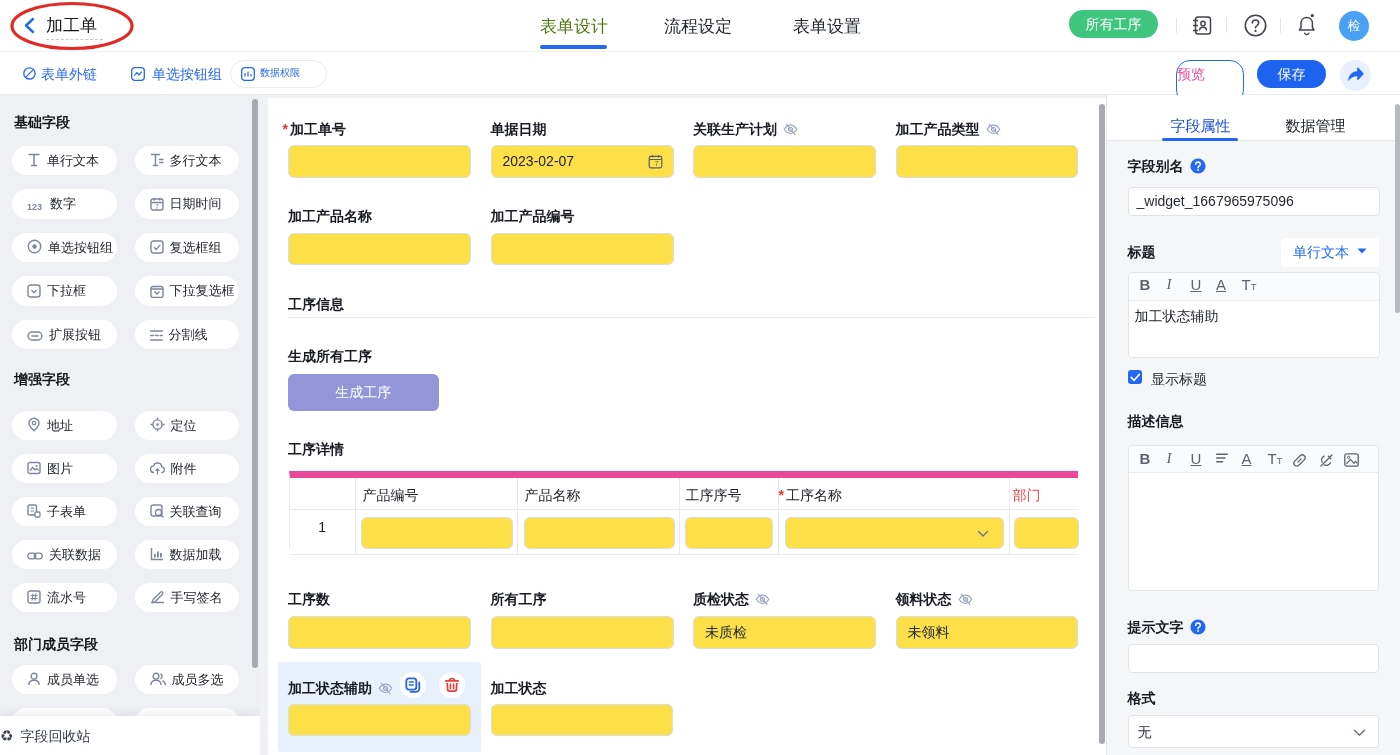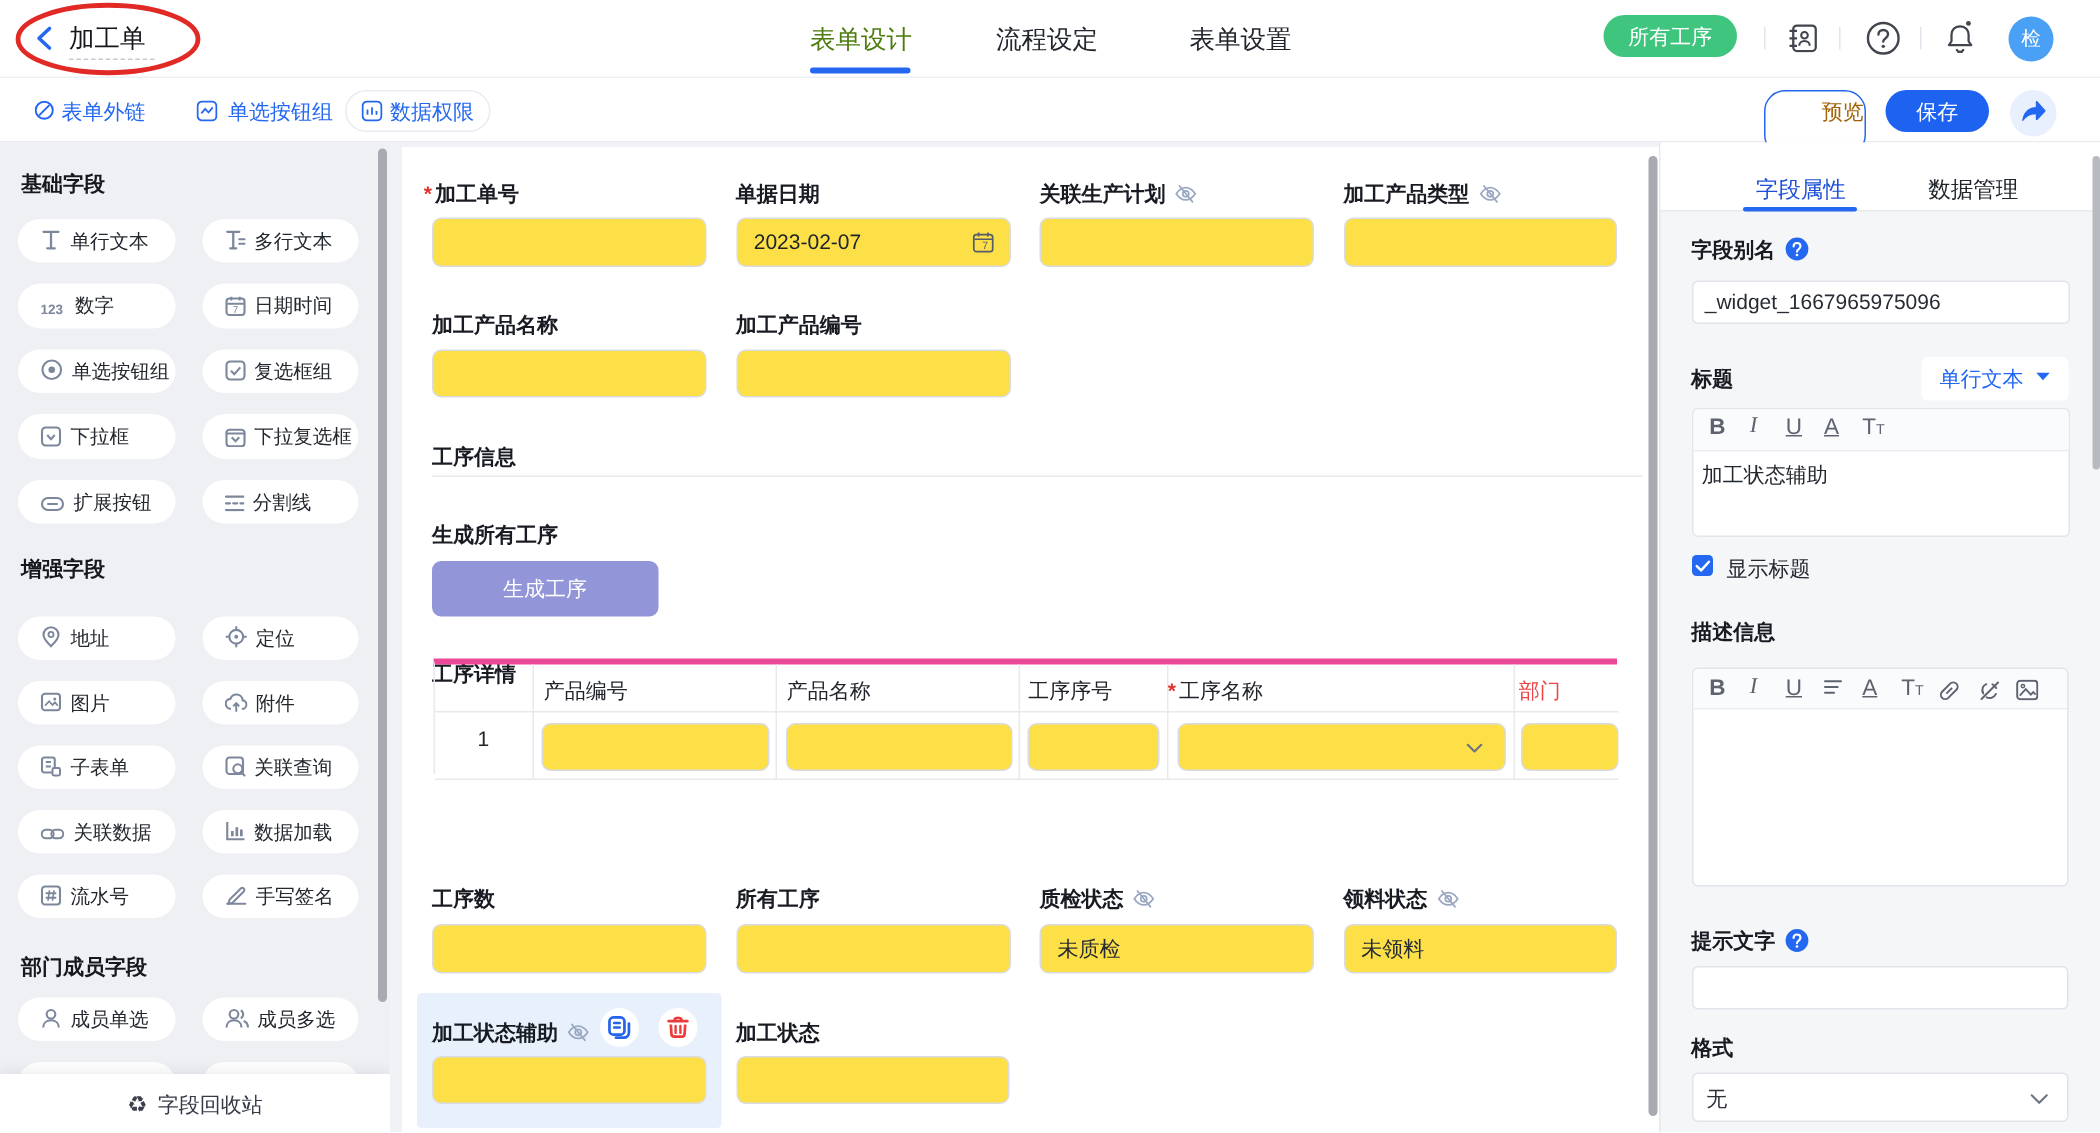--- a/index.html
+++ b/index.html
@@ -68,23 +68,23 @@
     <path d="M3.2 8.6 l2.6-3 2.2 2.4 2.8-3.4" fill="none" stroke="#2468f2" stroke-width="1.2"></path>
   </svg>
 <div class="a" style="left:152px;top:66px;font-size:14px;color:#2468f2">单选按钮组</div>
 <div class="a" style="left:229.5px;top:59.5px;width:97px;height:28.5px;border:1px solid #e8ebf1;border-radius:14.5px;background:#fff"></div>
 <svg class="a" style="left:241px;top:67px" width="14" height="14" viewBox="0 0 14 14">
     <rect x="0.7" y="0.7" width="12.6" height="12.6" rx="3" fill="none" stroke="#2468f2" stroke-width="1.3"></rect>
     <line x1="4" y1="6" x2="4" y2="9.5" stroke="#2468f2" stroke-width="1.2"></line>
     <line x1="7" y1="4.5" x2="7" y2="9.5" stroke="#2468f2" stroke-width="1.2"></line>
     <line x1="10" y1="7" x2="10" y2="9.5" stroke="#2468f2" stroke-width="1.2"></line>
   </svg>
-<div class="a" style="left:260px;top:66px;font-size:14px;color:#2468f2">数据权限</div>
-
-<div class="a" style="left:1176px;top:59.5px;width:67.5px;height:44px;border:1px solid #2468f2;border-radius:14px;color:#a16207;font-size:14px;text-align:right;line-height:26px;background:#fff">预览</div>
+<div class="a" style="left:260px;top:66px;font-size:10px;color:#2468f2">数据权限</div>
+
+<div class="a" style="left:1176px;top:59.5px;width:67.5px;height:44px;border:1px solid #2468f2;border-radius:14px;color:#ec4899;font-size:14px;text-align:left;line-height:26px;background:#fff">预览</div>
 <div class="a" style="left:1257px;top:59.5px;width:69px;height:28px;border-radius:14px;background:#1e63f0;color:#fff;font-size:14px;text-align:center;line-height:28px">保存</div>
 <div class="a" style="left:1339.5px;top:59.5px;width:31px;height:31px;border-radius:50%;background:#e8f0fd"></div>
 <svg class="a" style="left:1347px;top:67px" width="17" height="16" viewBox="0 0 17 16">
     <path d="M10.2 1.2 v3.1 C4.8 4.6 1.8 8.2 1.2 13.2 c-.1.6.2.8.6.3 c2.2-2.7 4.9-4.2 8.4-4.4 v3.2 c0 .8.6 1 1.2.5 l4.9-5.2 c.5-.5.5-1 0-1.5 L11.4.7 c-.6-.6-1.2-.3-1.2.5z" fill="#2468f2"></path>
   </svg>
 
 <div class="a" style="left:0;top:95px;width:260px;height:660px;background:#eef0f4;overflow:hidden">
  <div class="a" style="left:14px;top:19px;font-size:14px;font-weight:700;color:#16181c">基础字段</div>
  <div class="pill" style="left:12px;top:50.5px"><svg width="14" height="14" viewBox="0 0 14 14">
         <path d="M2 1.5 h10 M7 1.5 v11 M4.5 12.5 h5" fill="none" stroke="#7c879c" stroke-width="1.5" stroke-linecap="round"></path>
@@ -180,21 +180,21 @@
         <path d="M1.8 13 c0-3 2.3-4.8 5.2-4.8 s5.2 1.8 5.2 4.8" fill="none" stroke="#7c879c" stroke-width="1.4"></path>
       </svg>成员单选</div>
  <div class="pill" style="left:134.5px;top:569.5px"><svg width="16" height="14" viewBox="0 0 16 14">
         <circle cx="6" cy="4.2" r="2.9" fill="none" stroke="#7c879c" stroke-width="1.4"></circle>
         <path d="M1 13 c0-3 2.2-4.8 5-4.8 s5 1.8 5 4.8" fill="none" stroke="#7c879c" stroke-width="1.4"></path>
         <path d="M10.5 1.6 a2.9 2.9 0 0 1 0 5.2 M12.5 8.7 c1.7.7 2.8 2.3 2.8 4.3" fill="none" stroke="#7c879c" stroke-width="1.4"></path>
       </svg>成员多选</div>
  <div class="pill" style="left:12px;top:612.5px">&nbsp;</div>
  <div class="pill" style="left:134.5px;top:612.5px">&nbsp;</div>
  <div class="a" style="left:0;top:620.5px;width:260px;height:39.5px;background:#fff;box-shadow:0 -3px 8px rgba(40,50,70,.08)">
-   <div style="text-align:center;margin-top:11px;font-size:14px;color:#333a46"><span style="font-size:15px;margin-right:7px;vertical-align:0;color:#3a414d">♻</span>字段回收站</div>
+   <div style="margin-top:11px;font-size:14px;color:#333a46"><span style="font-size:15px;margin-right:7px;vertical-align:0;color:#3a414d">♻</span>字段回收站</div>
  </div>
  <div class="thumb a" style="left:251.5px;top:4px;width:6.5px;height:569px"></div>
 </div>
 
 <div class="a" style="left:260px;top:95px;width:845.5px;height:660px;background:#f0f2f5"></div>
 <div class="a" style="left:267.5px;top:98px;width:838px;height:657px;background:#fff"></div>
 
 <div class="a lbl" style="left:282.5px;top:120.5px"><span class="star">*</span>加工单号</div>
 <div class="a lbl" style="left:490.5px;top:120.5px">单据日期</div>
 <div class="a lbl" style="left:693px;top:120.5px">关联生产计划<svg width="15" height="13" viewBox="0 0 15 13" style="margin-left:6px;vertical-align:-2px">
@@ -222,21 +222,21 @@
 <div class="a inp" style="left:490.5px;top:233px;width:183px;height:32px"></div>
 
 <div class="a lbl" style="left:288px;top:295.5px">工序信息</div>
 <div class="a" style="left:288px;top:317px;width:806.5px;height:1px;background:#e8eaee"></div>
 
 <div class="a lbl" style="left:288px;top:348px">生成所有工序</div>
 <div class="a" style="left:288px;top:373.5px;width:150.5px;height:37.5px;background:#9296d9;border-radius:6px;color:#fff;font-size:14px;text-align:center;line-height:37.5px">生成工序</div>
 
 <div class="a lbl" style="left:288px;top:441px">工序详情</div>
 
-<div class="a" style="left:288.5px;top:439px;width:789.5px;height:76.5px;border-top:4px solid #ec4899;border-left:1px solid #e7e9ed">
+<div class="a" style="left:288.5px;top:471px;width:789.5px;height:76.5px;border-top:7px solid #ec4899;border-left:1px solid #e7e9ed">
   <div style="position:absolute;left:0;top:0;width:789.5px;height:31.5px;border-bottom:1px solid #e7e9ed"></div>
   <div style="position:absolute;left:0;top:31.5px;width:789.5px;height:45px;border-bottom:1px solid #e7e9ed"></div>
   <div style="position:absolute;left:65.5px;top:0;width:1px;height:76.5px;background:#e7e9ed"></div>
   <div style="position:absolute;left:227.5px;top:0;width:1px;height:76.5px;background:#e7e9ed"></div>
   <div style="position:absolute;left:389.5px;top:0;width:1px;height:76.5px;background:#e7e9ed"></div>
   <div style="position:absolute;left:488px;top:0;width:1px;height:76.5px;background:#e7e9ed"></div>
   <div style="position:absolute;left:719.5px;top:0;width:1px;height:76.5px;background:#e7e9ed"></div>
   <div style="position:absolute;left:73px;top:9px;font-size:14px;color:#20242a">产品编号</div>
   <div style="position:absolute;left:235px;top:9px;font-size:14px;color:#20242a">产品名称</div>
   <div style="position:absolute;left:396px;top:9px;font-size:14px;color:#20242a">工序序号</div>

